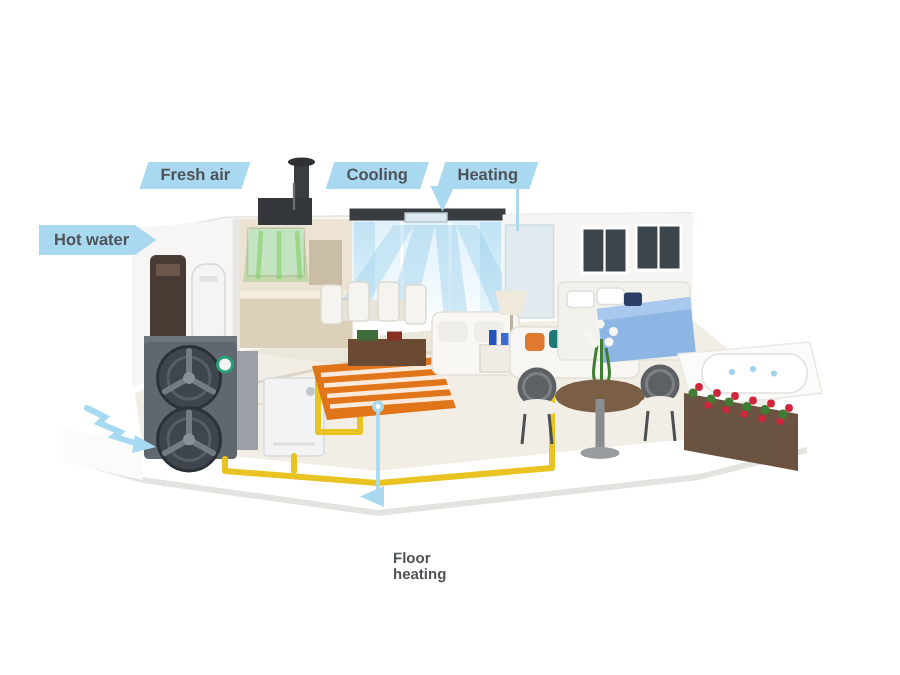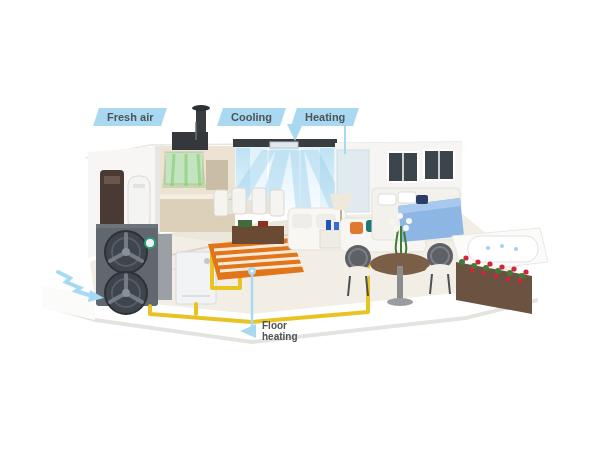--- a/index.html
+++ b/index.html
@@ -10,21 +10,21 @@
        line-height:14px;padding:2px 11px;transform:skewX(-18deg);white-space:nowrap;}
   .tag>span{display:inline-block;transform:skewX(18deg);}
   .plainlabel{position:absolute;color:#4a4e52;font-size:11px;font-weight:bold;line-height:13px;
        white-space:nowrap;}
   .arrowtag{position:absolute;background:#a9d9f1;color:#4f5357;font-size:11px;font-weight:bold;
        line-height:14px;padding:3px 18px 3px 10px;white-space:nowrap;
        clip-path:polygon(0 0,82% 0,100% 50%,82% 100%,0 100%);}
   .leftarrow{position:absolute;width:0;height:0;border-top:7px solid transparent;
        border-bottom:7px solid transparent;border-right:16px solid #a9d9f1;}
   .smalllabel{position:absolute;color:#4f5357;font-size:10px;font-weight:bold;line-height:11px;
-       white-space:nowrap;}
+       white-space:nowrap;margin-top:47px;}
 </style>
 </head>
 <body>
 
 <div id="stage">
 
 <svg id="art" width="600" height="450" viewBox="0 0 600 450">
   <defs>
     <linearGradient id="curt" x1="0" y1="0" x2="0" y2="1">
       <stop offset="0" stop-color="#bfe2f4"></stop>
@@ -276,20 +276,23 @@
 <div class="tag" style="left:96px;top:108px;">
   <span>Fresh air</span>
 </div>
 <div class="tag" style="left:220px;top:108px;">
   <span>Cooling</span>
 </div>
 <div class="tag" style="left:294px;top:108px;">
   <span>Heating</span>
 </div>
 
+<div class="arrowtag" style="left:26px;top:150px;">
+  <span>Hot water</span>
+</div>
 
 
 <div class="leftarrow" style="left:240px;top:324px;"></div>
 <div class="smalllabel" style="left:262px;top:320px;">
   <div>Floor</div>
   <div>heating</div>
 </div>
 
 </div>
 

